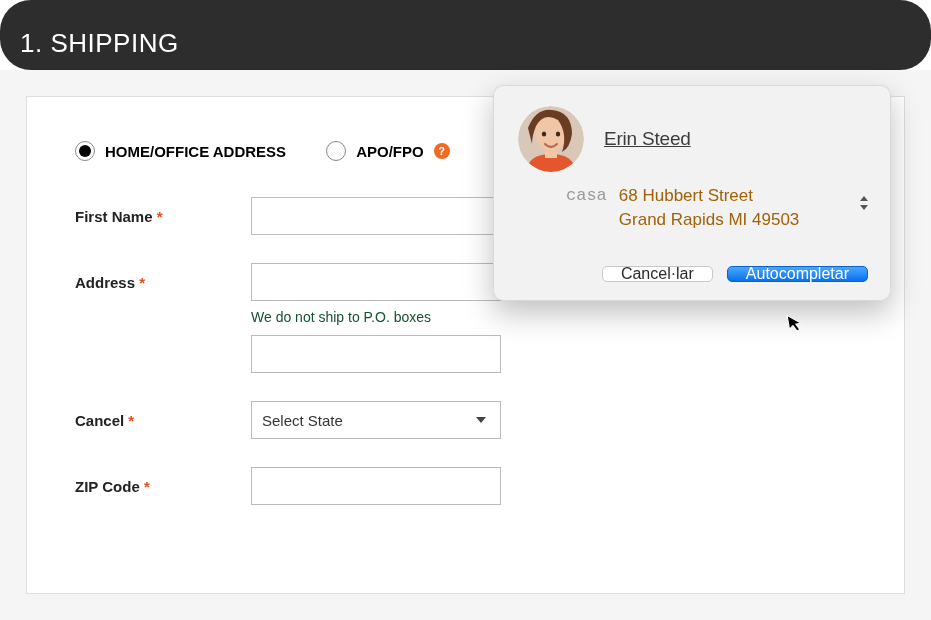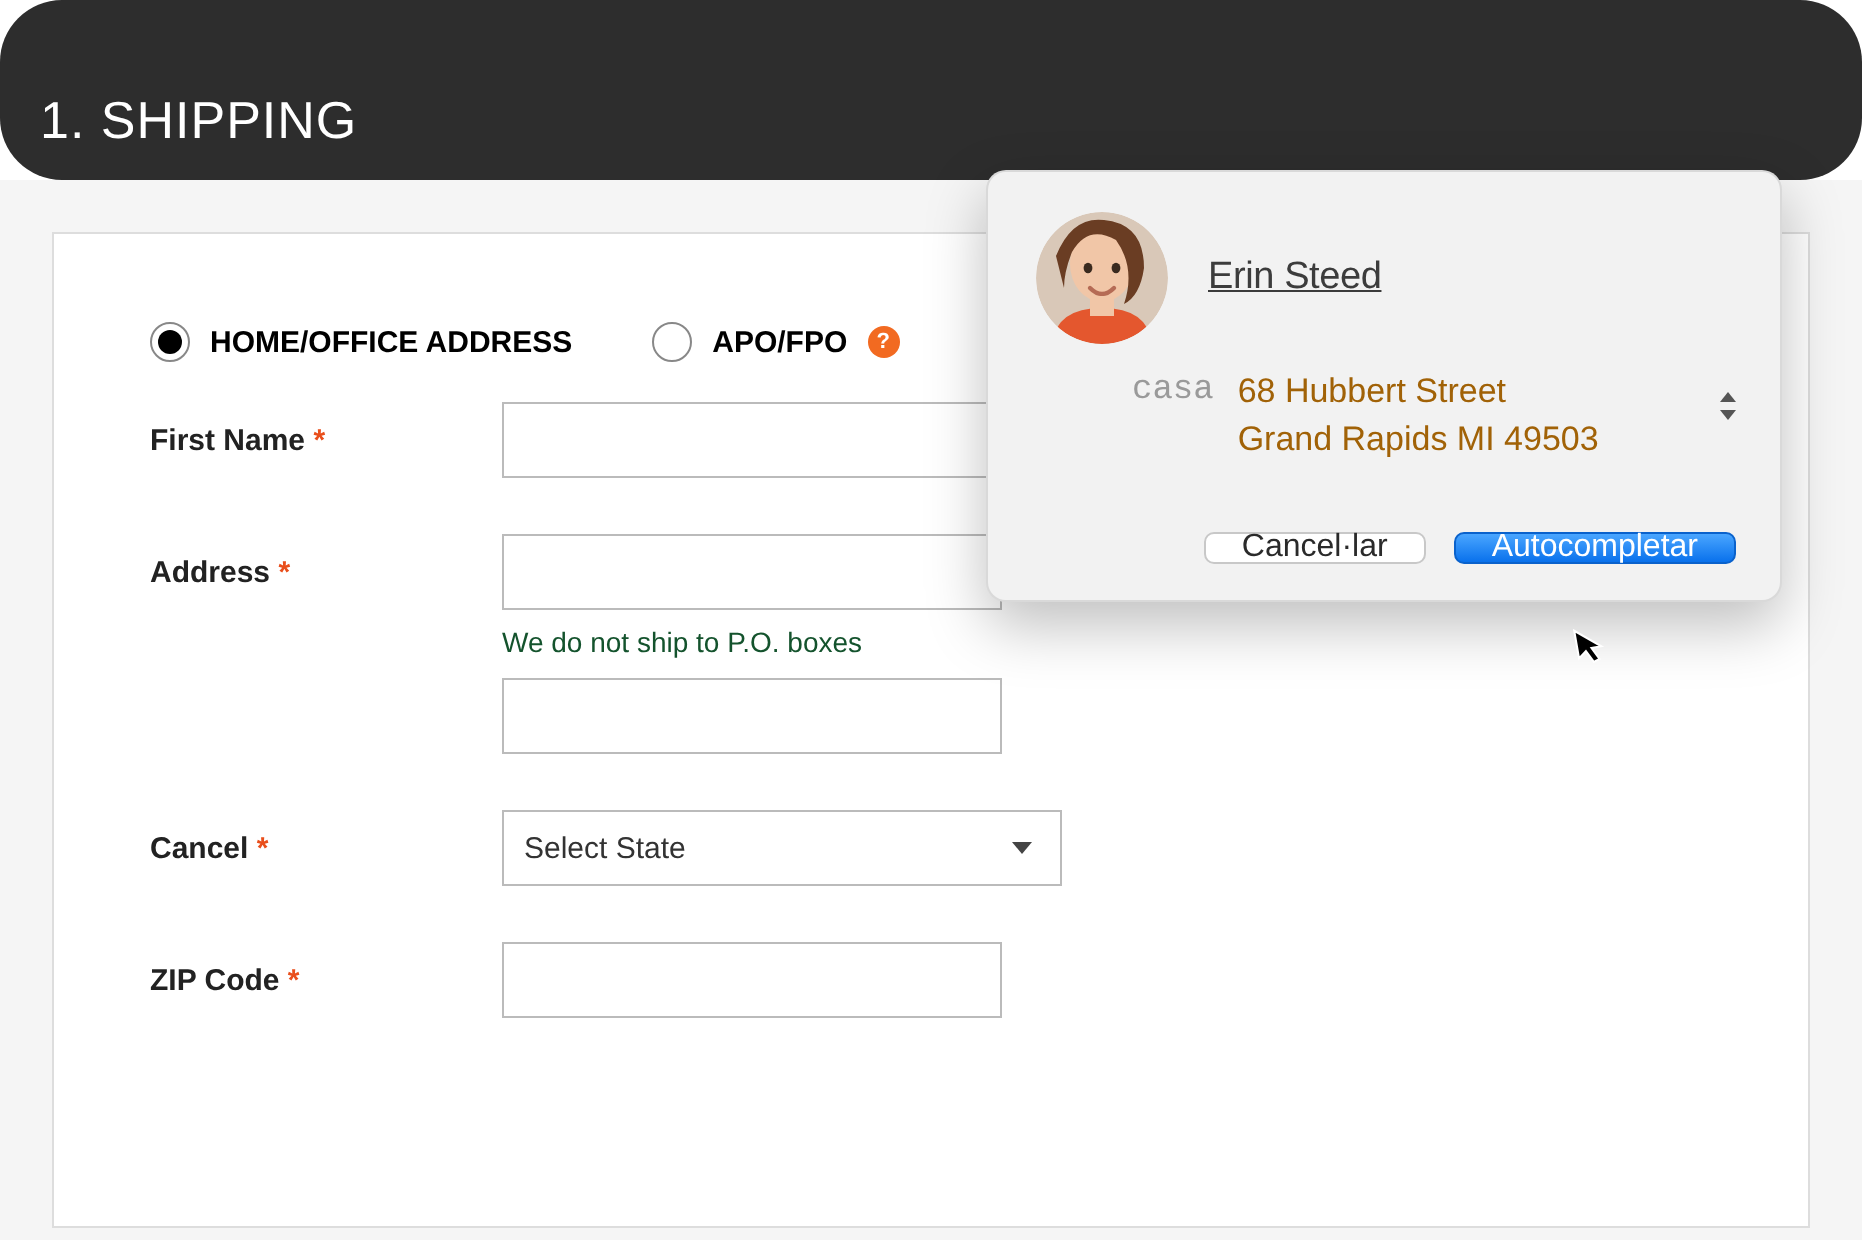--- a/index.html
+++ b/index.html
@@ -7,21 +7,21 @@
       font-family: -apple-system, BlinkMacSystemFont, "Helvetica Neue", Arial, sans-serif;
       background: #fff;
       width: 931px;
       height: 620px;
       overflow: hidden;
       position: relative;
     }
     .header {
       background: #2d2d2d;
       color: #fff;
-      padding: 45px 20px;
+      padding: 28px 20px;
       height: 70px;
       border-radius: 31px;
     }
     .header-title {
       font-family: Impact, "Arial Black", sans-serif;
       font-size: 26px;
       font-weight: 400;
       letter-spacing: 0.5px;
       font-stretch: condensed;
     }
@@ -33,21 +33,21 @@
     .form-card {
       background: #fff;
       border: 1px solid #ddd;
       padding: 44px 48px;
       height: 100%;
     }
     .radio-row {
       display: flex;
       align-items: flex-start;
       gap: 40px;
-      margin-bottom: 20px;
+      margin-bottom: 36px;
     }
     .radio-group {
       display: flex;
       align-items: center;
       gap: 10px;
     }
     .radio-input {
       width: 20px;
       height: 20px;
       border: 1px solid #888;
@@ -94,21 +94,21 @@
     .required { color: #e94e1b; font-weight: 700; }
     .form-input {
       width: 250px;
       height: 38px;
       border: 1px solid #bbb;
       background: #fff;
       padding: 0 10px;
       font-size: 14px;
     }
     .form-select {
-      width: 280px;
+      width: 250px;
       height: 38px;
       border: 1px solid #bbb;
       background: #fff;
       padding: 15px 10px;
       font-size: 15px;
       display: flex;
       align-items: center;
       justify-content: space-between;
       color: #333;
     }

